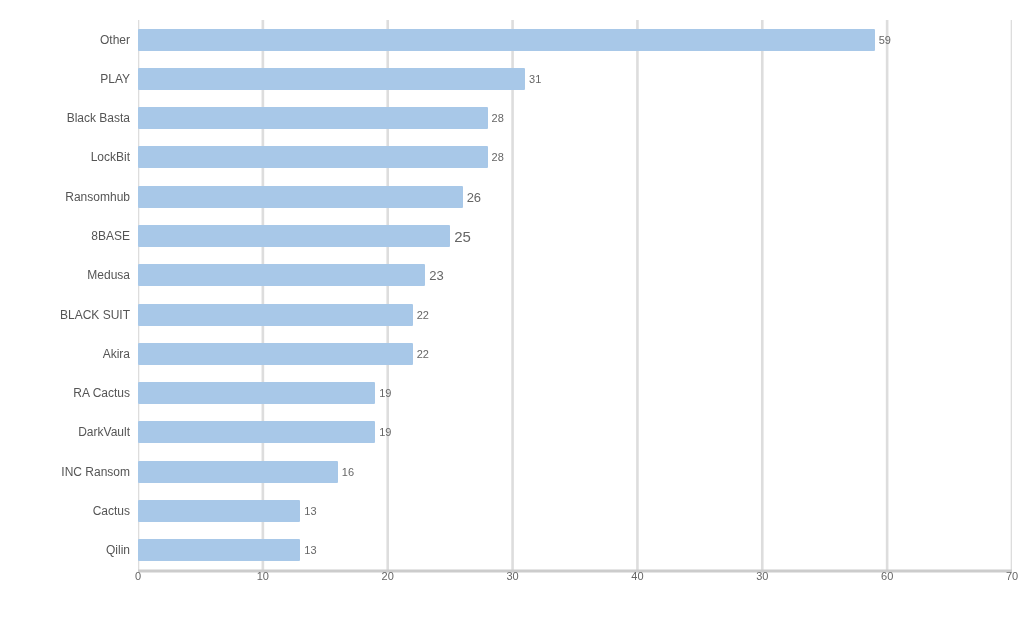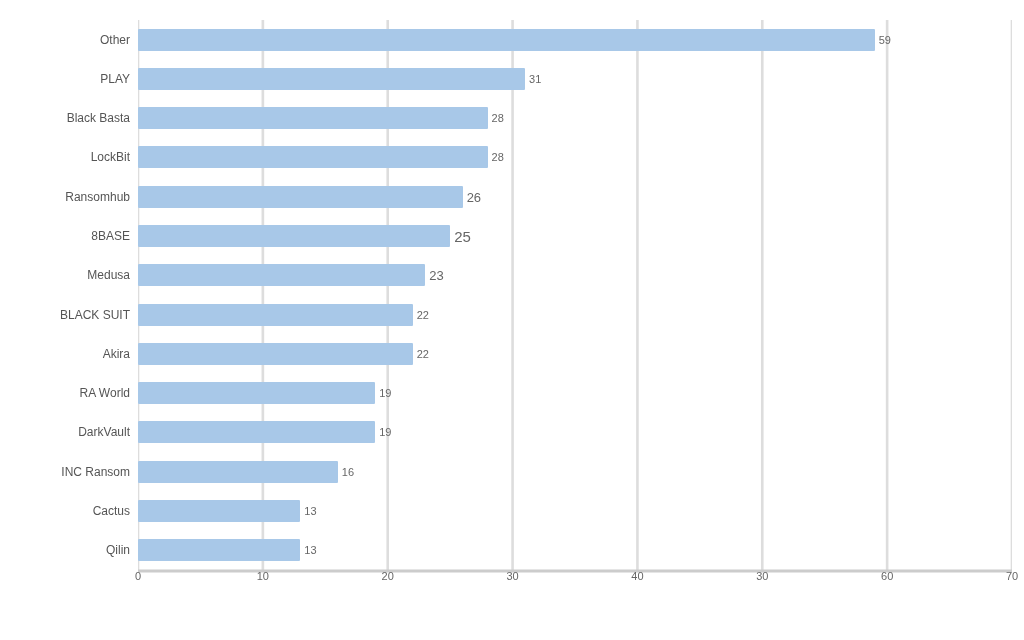--- a/index.html
+++ b/index.html
@@ -166,21 +166,21 @@
           </div>
         </div>
         <div class="bar-row">
           <div class="bar-label">Akira</div>
           <div class="bar-track" style="width: 100%; position: relative;">
             <div class="bar-fill" style="width: 31.4286%;"></div>
             <div class="bar-value" style="left: calc(31.4286% + 4px); right: auto; position: absolute; top: 50%; transform: translateY(-50%); font-size: 11px; color: rgb(102, 102, 102);">22</div>
           </div>
         </div>
         <div class="bar-row">
-          <div class="bar-label">RA World</div>
+          <div class="bar-label">RA Cactus</div>
           <div class="bar-track" style="width: 100%; position: relative;">
             <div class="bar-fill" style="width: 27.1429%;"></div>
             <div class="bar-value" style="left: calc(27.1429% + 4px); right: auto; position: absolute; top: 50%; transform: translateY(-50%); font-size: 11px; color: rgb(102, 102, 102);">19</div>
           </div>
         </div>
         <div class="bar-row">
           <div class="bar-label">DarkVault</div>
           <div class="bar-track" style="width: 100%; position: relative;">
             <div class="bar-fill" style="width: 27.1429%;"></div>
             <div class="bar-value" style="left: calc(27.1429% + 4px); right: auto; position: absolute; top: 50%; transform: translateY(-50%); font-size: 11px; color: rgb(102, 102, 102);">19</div>

